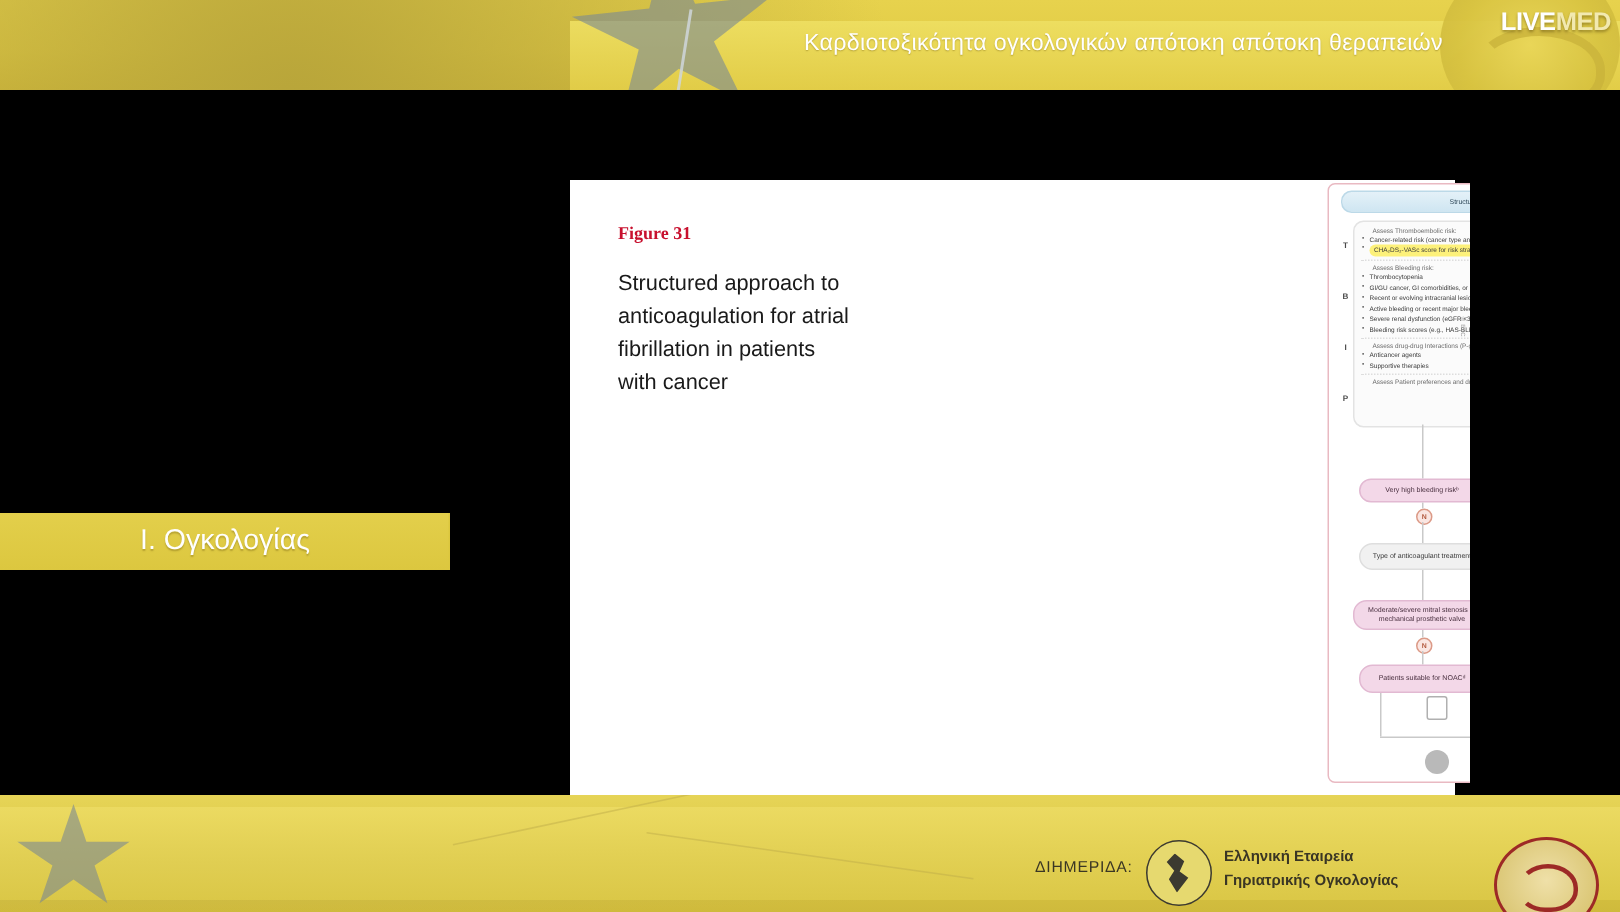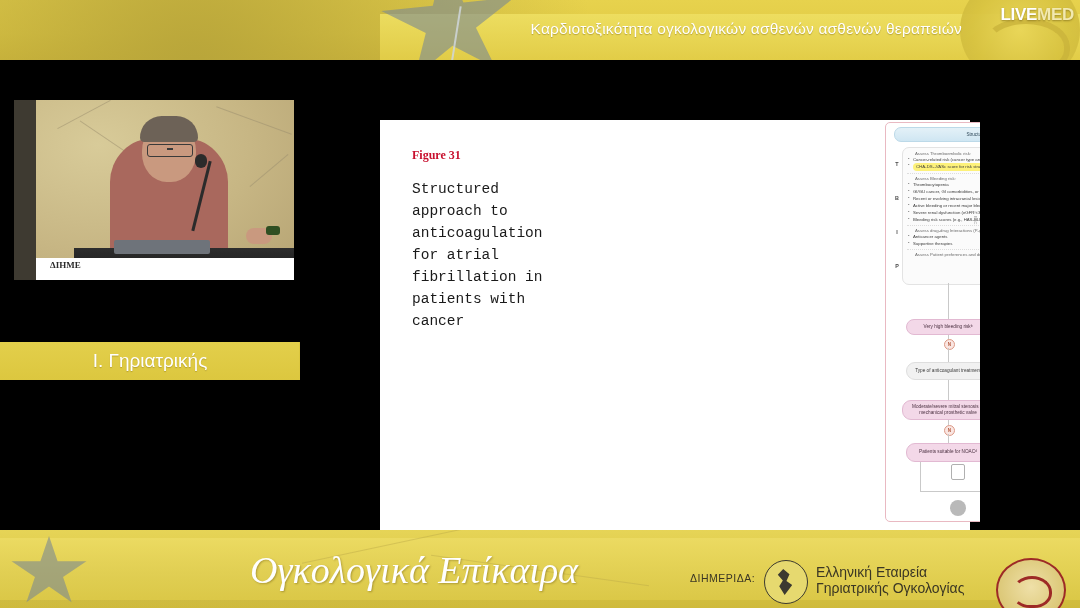--- a/index.html
+++ b/index.html
@@ -106,21 +106,21 @@
   }
   .slide-white{
     position:absolute;left:80px;top:60px;width:590px;height:435px;background:#fff;
   }
   .fig-label{
     position:absolute;left:112px;top:88px;font-size:12px;font-weight:bold;color:#c8102e;
     font-family:"Liberation Serif",serif;
   }
   .fig-text{
     position:absolute;left:112px;top:118px;width:160px;font-size:14.5px;line-height:22px;
-    color:#1a1a1a;font-family:Liberation Mono, monospace;
+    color:#1a1a1a;font-family:Liberation Sans, sans-serif;
   }
   .esc-top{
     position:absolute;left:630px;top:85px;display:flex;align-items:center;gap:3px;
   }
   .esc-heart{width:14px;height:13px;background:#d6004f;
      clip-path:polygon(50% 100%,8% 58%,0% 33%,12% 8%,33% 4%,50% 20%,67% 4%,88% 8%,100% 33%,92% 58%);}
   .esc-word{font-size:14px;font-weight:bold;color:#1a1a1a;letter-spacing:.5px;font-family:"Liberation Serif",serif;}
   
   .fc{
     position:absolute;left:585px;top:62px;width:300px;height:398px;
@@ -198,69 +198,49 @@
   }
   .org-logo{
     position:absolute;left:764px;top:30px;width:42px;height:42px;border-radius:50%;
     border:1.6px solid #3c3a30;background:#e6d96f;
   }
   .org-logo:after{
     content:"";position:absolute;left:11px;top:8px;width:18px;height:26px;background:#3c3a30;
     clip-path:polygon(40% 0%,75% 20%,58% 46%,90% 62%,48% 100%,18% 66%,38% 44%,10% 22%);
   }
   .org-name{
-    position:absolute;left:816px;top:34px;font-size:14px;line-height:16px;color:#3a3624;
+    position:absolute;left:816px;top:34px;font-size:10px;line-height:16px;color:#3a3624;font-weight:bold;
   }
   .seal{
     position:absolute;right:14px;top:28px;width:66px;height:60px;border-radius:50%;
     border:2.5px solid #9d2a26;background:radial-gradient(circle at 50% 45%,#efe0a8 0%,#dcc878 70%,#c9b25e 100%);
   }
   .seal:after{
     content:"";position:absolute;left:14px;top:16px;width:34px;height:26px;border-radius:50% 50% 45% 45%;
     border:3px solid #9d2a26;border-left-color:transparent;
   }
   .bot-scrib{position:absolute;background:#c0ad49;opacity:.5;}
 </style>
 </head>
 <body>
 
 <div class="top-banner">
   <div class="tb-strip"></div>
   <div class="tb-star"></div>
   <div class="tb-line"></div>
   <div class="tb-swirl"></div>
-  <div class="session-title">Καρδιοτοξικότητα ογκολογικών ασθενών ασθενών θεραπειών</div>
+  <div class="session-title">Καρδιοτοξικότητα ογκολογικών απότοκη απότοκη θεραπειών</div>
   <div class="livemed"><span>LIVE</span><span class="med">MED</span></div>
 </div>
 
 <div class="stage">
 
-  <div class="video">
-    <div class="v-wall"></div>
-    <div class="v-scrib" style="left:40px;top:14px;width:60px;height:1px;transform:rotate(-28deg);"></div>
-    <div class="v-scrib" style="left:60px;top:40px;width:70px;height:1px;transform:rotate(34deg);"></div>
-    <div class="v-scrib" style="left:200px;top:20px;width:80px;height:1px;transform:rotate(20deg);"></div>
-    <div class="v-scrib" style="left:230px;top:70px;width:50px;height:1px;transform:rotate(-40deg);"></div>
-    <div class="v-left-dark"></div>
-    <div class="v-person"></div>
-    <div class="v-head"></div>
-    <div class="v-hair"></div>
-    <div class="v-glass"></div>
-    <div class="v-mic"></div>
-    <div class="v-mic-h"></div>
-    <div class="v-hand"></div>
-    <div class="v-clicker"></div>
-    <div class="v-podium"></div>
-    <div class="v-laptop"></div>
-    <div class="v-cap"></div>
-    <div class="v-cap-t">ΔΙΗΜΕ</div>
-  </div>
 
   <div class="nameplate">
-    <span>Ι. Γηριατρικής</span>
+    <span>Ι. Ογκολογίας</span>
   </div>
 
   <div class="slide">
     <div class="slide-white"></div>
 
     <div class="fig-label">Figure 31</div>
     <div class="fig-text">Structured approach to anticoagulation for atrial fibrillation in patients with cancer</div>
 
     <div class="esc-top">
       <div class="esc-heart"></div>
@@ -327,21 +307,20 @@
     <div class="scroll-ic"></div>
     <div class="scroll-dot"></div>
   </div>
 </div>
 
 <div class="bot">
   <div class="bot-strip"></div>
   <div class="bot-star"></div>
   <div class="bot-scrib" style="left:300px;top:14px;width:180px;height:1px;transform:rotate(-12deg);"></div>
   <div class="bot-scrib" style="left:430px;top:40px;width:220px;height:1px;transform:rotate(8deg);"></div>
-  <div class="bot-title">Ογκολογικά Επίκαιρα</div>
   <div class="org">ΔΙΗΜΕΡΙΔΑ:</div>
   <div class="org-logo"></div>
   <div class="org-name">
     <div>Ελληνική Εταιρεία</div>
     <div>Γηριατρικής Ογκολογίας</div>
   </div>
   <div class="seal"></div>
 </div>
 
 </body></html>

